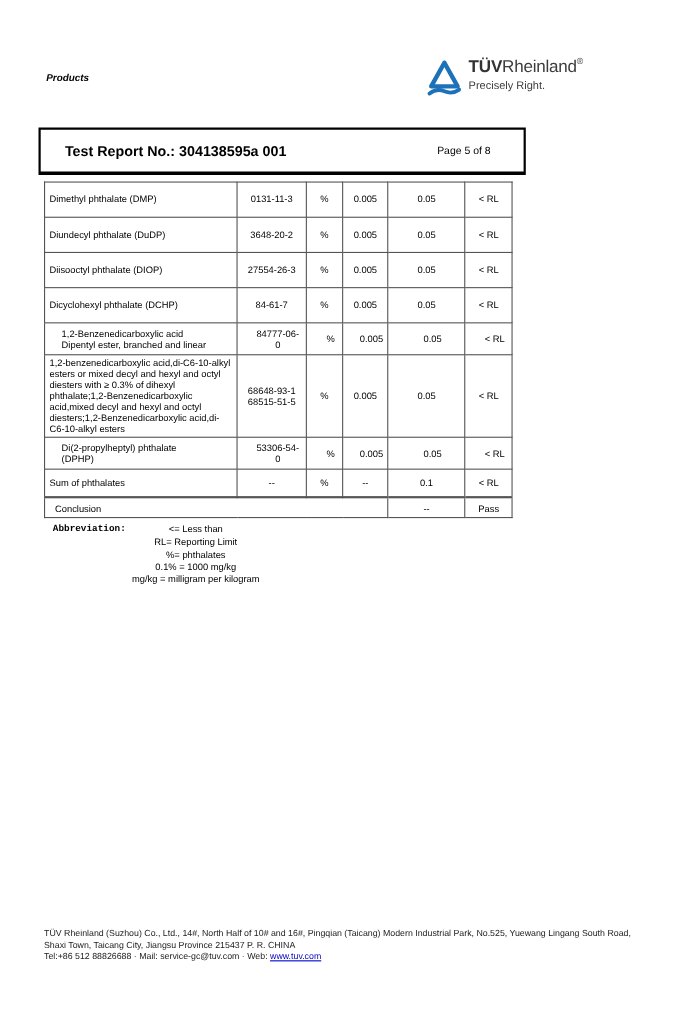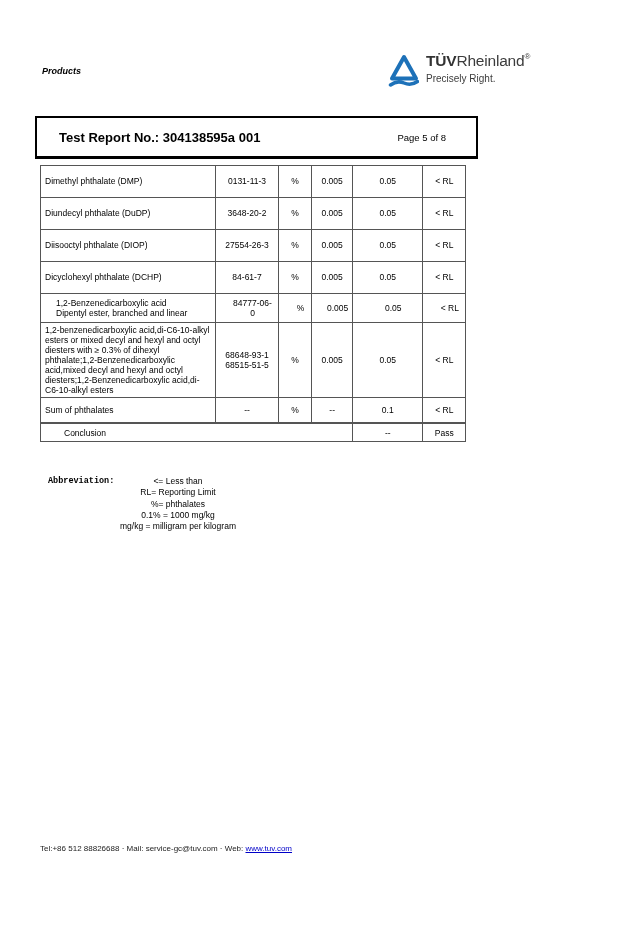--- a/index.html
+++ b/index.html
@@ -29,21 +29,21 @@
                 font-size:8.5px;line-height:1.18;color:#000;}
   table.results td{border:1px solid #555;vertical-align:middle;padding:2px 4px;background:#fff;
                    overflow:hidden;}
   td.c-sub{text-align:left;padding-left:5px;white-space:pre-line;margin-left:20px;}
   td.c-cas{text-align:center;white-space:pre-line;}
   td.c-unit,td.c-rl,td.c-limit,td.c-result{text-align:center;}
   tr.r-tall td{height:27px;}
   tr.r-two td{height:24px;padding-left:15px;}
   tr.r-sum td{height:20px;}
   tr.r-conc td{height:13px;border-top-width:2px;}
-  tr.r-conc td.c-conc{text-align:left;padding-left:23px;}
+  tr.r-conc td.c-conc{text-align:left;padding-left:9px;}
 
   
   .abbrev{position:absolute;left:48px;top:476px;display:flex;font-size:8.5px;line-height:1.22;color:#000;}
   .abbrev-label{font-weight:bold;width:72px;flex:none;font-family:Liberation Mono, monospace;}
   .abbrev-lines div{margin:0 0 1px 0;text-align:center;}
 
   
   .footer{position:absolute;left:40px;top:844px;width:552px;font-size:8px;line-height:1.34;color:#222;}
   .footer a{color:#0000c8;text-decoration:underline;cursor:pointer;}
 </style>
@@ -123,20 +123,29 @@
       </tr>
       <tr>
         <td class="c-sub">1,2-benzenedicarboxylic acid,di-C6-10-alkyl esters or mixed decyl and hexyl and octyl diesters with ≥ 0.3% of dihexyl phthalate;1,2-Benzenedicarboxylic acid,mixed decyl and hexyl and octyl diesters;1,2-Benzenedicarboxylic acid,di-C6-10-alkyl esters</td>
         <td class="c-cas">68648-93-1
 68515-51-5</td>
         <td class="c-unit">%</td>
         <td class="c-rl">0.005</td>
         <td class="c-limit">0.05</td>
         <td class="c-result">&lt; RL</td>
       </tr>
+      <tr class="r-two">
+        <td class="c-sub">Di(2-propylheptyl) phthalate
+(DPHP)</td>
+        <td class="c-cas">53306-54-0</td>
+        <td class="c-unit">%</td>
+        <td class="c-rl">0.005</td>
+        <td class="c-limit">0.05</td>
+        <td class="c-result">&lt; RL</td>
+      </tr>
       <tr class="r-sum">
         <td class="c-sub">Sum of phthalates</td>
         <td class="c-cas">--</td>
         <td class="c-unit">%</td>
         <td class="c-rl">--</td>
         <td class="c-limit">0.1</td>
         <td class="c-result">&lt; RL</td>
       </tr>
       <tr class="r-conc">
         <td class="c-conc" colspan="4">Conclusion</td>
@@ -151,16 +160,17 @@
     <div class="abbrev-lines">
       <div>&lt;= Less than</div>
       <div>RL= Reporting Limit</div>
       <div>%= phthalates</div>
       <div>0.1% = 1000 mg/kg</div>
       <div>mg/kg = milligram per kilogram</div>
     </div>
   </div>
 
   <div class="footer">
+    <div>TÜV Rheinland (Suzhou) Co., Ltd., 14#, North Half of 10# and 16#, Pingqian (Taicang) Modern Industrial Park, No.525, Yuewang Lingang South Road, Shaxi Town, Taicang City, Jiangsu Province 215437 P. R. CHINA</div>
     <div><span>Tel:+86 512 88826688 · Mail: service-gc@tuv.com · Web: </span><a>www.tuv.com</a></div>
   </div>
 
 </div>
 
 </body></html>

